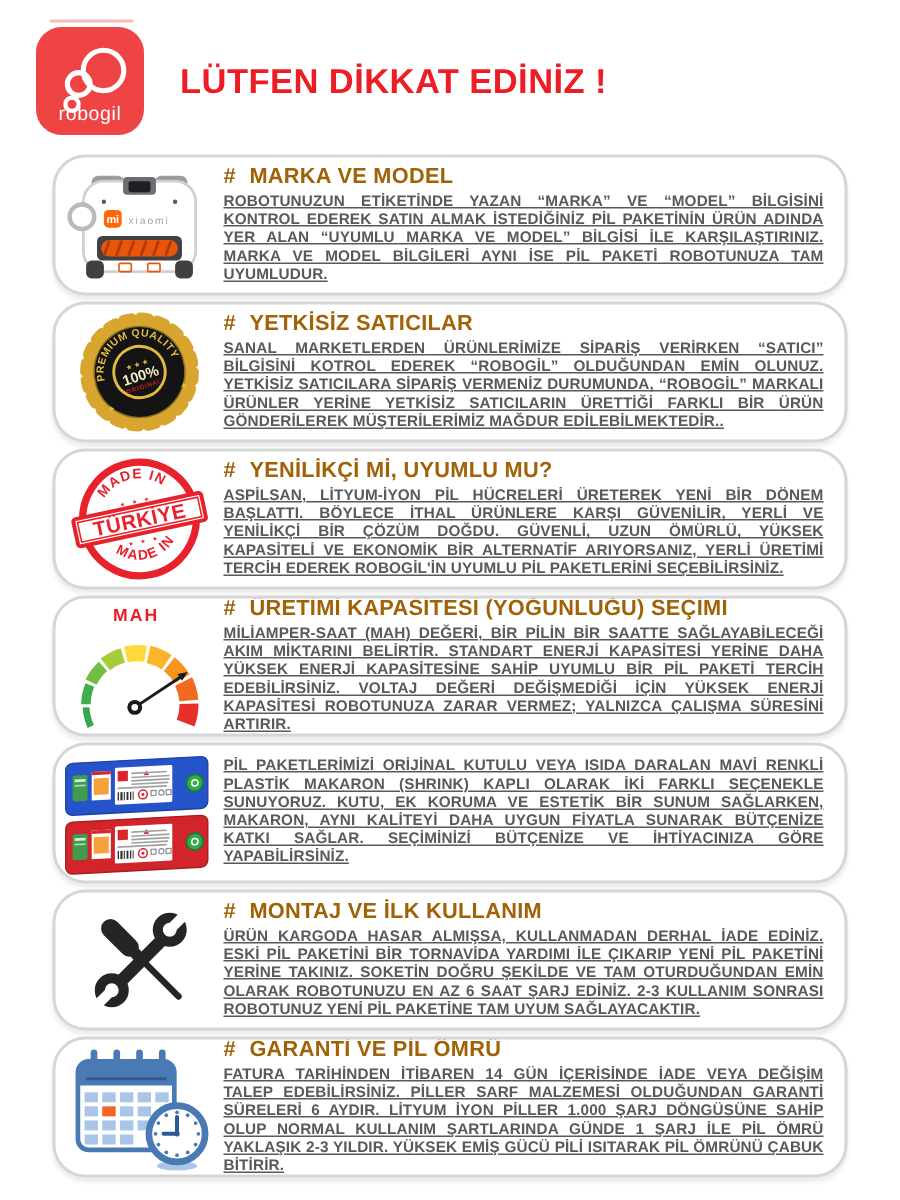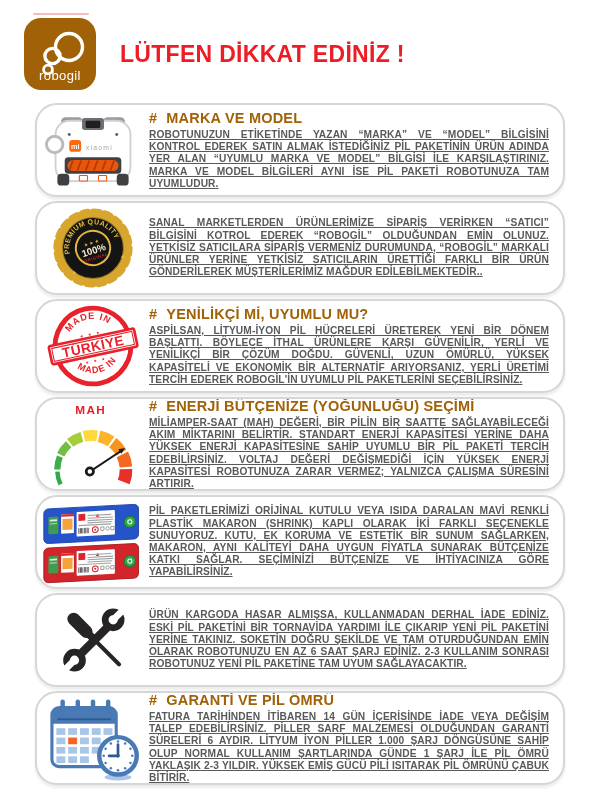--- a/index.html
+++ b/index.html
@@ -1,20 +1,20 @@
 <!DOCTYPE html>
 <html><head>
 <meta charset="utf-8">
 <style>
   html,body{margin:0;padding:0;background:#ffffff;}
   body{width:600px;height:800px;overflow:hidden;font-family:"Liberation Sans",sans-serif;}
   .page{position:relative;width:600px;height:800px;background:#fff;}
   .top-line{position:absolute;left:33px;top:13px;width:56px;height:2px;background:#f6bcbc;border-radius:2px;}
   .header{position:absolute;left:24px;top:18px;display:flex;align-items:center;}
-  .logo{width:72px;height:72px;background:#a16207;border-radius:17px;position:relative;flex:none;}
+  .logo{width:72px;height:72px;background:#ef4444;border-radius:17px;position:relative;flex:none;}
   .logo svg{position:absolute;top:2px;left:0;}
   .logo-text{position:absolute;bottom:7px;width:100%;text-align:center;color:#fff;font-size:13px;letter-spacing:.4px;}
   .title{margin-left:24px;color:#ee1c25;font-size:23px;font-weight:bold;letter-spacing:.3px;white-space:nowrap;}
   .cards{position:absolute;top:103px;left:35px;width:530px;}
   .card{box-sizing:border-box;width:530px;height:94px;border:2px solid #d6d6d6;border-radius:22px;margin-bottom:4px;display:flex;align-items:center;background:#fff;box-shadow:0 3px 3px rgba(0,0,0,.08);overflow:hidden;}
   .icon-box{width:112px;min-width:112px;display:flex;justify-content:center;align-items:center;}
   .content{flex:1;padding-right:14px;}
   .heading{color:#a16207;font-size:14.5px;font-weight:bold;margin-bottom:3px;letter-spacing:.2px;white-space:nowrap;}
   .hash{margin-right:9px;}
   .body{margin:0;color:#58595b;font-size:10.2px;font-weight:bold;line-height:12.2px;text-align:justify;letter-spacing:.1px;text-decoration:underline;}
@@ -93,20 +93,21 @@
             <text x="21" y="73" font-size="8" fill="#e3b93f" text-anchor="middle">✦</text>
             <text x="79" y="73" font-size="8" fill="#e3b93f" text-anchor="middle">✦</text>
             <circle cx="50" cy="50" r="19.5" fill="#141414" stroke="#e3b93f" stroke-width="2.2"></circle>
             <text x="50" y="46" font-size="5.5" fill="#e3b93f" text-anchor="middle">★ ★ ★</text>
             <text x="50" y="56.5" font-size="11" font-weight="bold" fill="#f7ecc8" text-anchor="middle">100%</text>
             <text x="50" y="63" font-size="4.8" font-weight="bold" fill="#c8202a" text-anchor="middle" letter-spacing="0.6">ORIGINAL</text>
           </g>
         </svg>
       </div>
       <div class="content">
+        <div class="heading"><span class="hash">#</span><span>YETKİSİZ SATICILAR</span></div>
         <p class="body">SANAL MARKETLERDEN ÜRÜNLERİMİZE SİPARİŞ VERİRKEN “SATICI” BİLGİSİNİ KOTROL EDEREK “ROBOGİL” OLDUĞUNDAN EMİN OLUNUZ. YETKİSİZ SATICILARA SİPARİŞ VERMENİZ DURUMUNDA, “ROBOGİL” MARKALI ÜRÜNLER YERİNE YETKİSİZ SATICILARIN ÜRETTİĞİ FARKLI BİR ÜRÜN GÖNDERİLEREK MÜŞTERİLERİMİZ MAĞDUR EDİLEBİLMEKTEDİR..</p>
       </div>
     </div>
 
     <div class="card">
       <div class="icon-box">
         <svg width="92" height="88" viewBox="0 0 100 100">
           <g transform="rotate(-12 50 50)">
             <circle cx="50" cy="50" r="43" fill="none" stroke="#e8212b" stroke-width="5.5"></circle>
             <defs>
@@ -145,21 +146,21 @@
           <path d="M 64.2 38.9 A 38 38 0 0 1 77.5 44.7" fill="none" stroke="#fcb52a" stroke-width="13"></path>
           <path d="M 79.4 46.1 A 38 38 0 0 1 88.9 57.0" fill="none" stroke="#f7941e" stroke-width="13"></path>
           <path d="M 90.0 59.0 A 38 38 0 0 1 93.9 73.0" fill="none" stroke="#f26922" stroke-width="14"></path>
           <path d="M 94.0 75.3 A 38 38 0 0 1 91.5 89.6" fill="none" stroke="#e8302a" stroke-width="14"></path>
           <line x1="54" y1="78" x2="88" y2="55.5" stroke="#1a1a1a" stroke-width="2.2"></line>
           <polygon points="93,52 88.9,58.4 85.5,53.4" fill="#1a1a1a"></polygon>
           <circle cx="54" cy="78" r="4" fill="#ffffff" stroke="#1a1a1a" stroke-width="3"></circle>
         </svg>
       </div>
       <div class="content">
-        <div class="heading"><span class="hash">#</span><span>ENERJİ BÜTÇENİZE (YOĞUNLUĞU) SEÇİMİ</span></div>
+        <div class="heading"><span class="hash">#</span><span>ÜRETİMİ KAPASİTESİ (YOĞUNLUĞU) SEÇİMİ</span></div>
         <p class="body">MİLİAMPER-SAAT (MAH) DEĞERİ, BİR PİLİN BİR SAATTE SAĞLAYABİLECEĞİ AKIM MİKTARINI BELİRTİR. STANDART ENERJİ KAPASİTESİ YERİNE DAHA YÜKSEK ENERJİ KAPASİTESİNE SAHİP UYUMLU BİR PİL PAKETİ TERCİH EDEBİLİRSİNİZ. VOLTAJ DEĞERİ DEĞİŞMEDİĞİ İÇİN YÜKSEK ENERJİ KAPASİTESİ ROBOTUNUZA ZARAR VERMEZ; YALNIZCA ÇALIŞMA SÜRESİNİ ARTIRIR.</p>
       </div>
     </div>
 
     <div class="card">
       <div class="icon-box">
         <svg width="102" height="88" viewBox="0 0 112 96">
           <g transform="skewY(-3) translate(0,5)">
 
             <g>
@@ -248,20 +249,21 @@
           <circle cx="28" cy="74" r="9.5" fill="none" stroke="#272425" stroke-width="8"></circle>
           <line x1="28" y1="74" x2="14" y2="88" stroke="#ffffff" stroke-width="8"></line>
           <line x1="32" y1="70" x2="70" y2="32" stroke="#272425" stroke-width="10"></line>
 
           <line x1="27" y1="25" x2="42" y2="40" stroke="#272425" stroke-width="15" stroke-linecap="round"></line>
           <line x1="45" y1="43" x2="49" y2="47" stroke="#272425" stroke-width="9"></line>
           <line x1="48" y1="46" x2="81" y2="79" stroke="#272425" stroke-width="5" stroke-linecap="round"></line>
         </svg>
       </div>
       <div class="content">
+        <div class="heading"><span class="hash">#</span><span>MONTAJ VE İLK KULLANIM</span></div>
         <p class="body">ÜRÜN KARGODA HASAR ALMIŞSA, KULLANMADAN DERHAL İADE EDİNİZ. ESKİ PİL PAKETİNİ BİR TORNAVİDA YARDIMI İLE ÇIKARIP YENİ PİL PAKETİNİ YERİNE TAKINIZ. SOKETİN DOĞRU ŞEKİLDE VE TAM OTURDUĞUNDAN EMİN OLARAK ROBOTUNUZU EN AZ 6 SAAT ŞARJ EDİNİZ. 2-3 KULLANIM SONRASI ROBOTUNUZ YENİ PİL PAKETİNE TAM UYUM SAĞLAYACAKTIR.</p>
       </div>
     </div>
 
     <div class="card">
       <div class="icon-box">
         <svg width="100" height="90" viewBox="0 0 112 100">
           <rect x="10" y="16" width="72" height="66" rx="8" fill="#ffffff" stroke="#4a7ab5" stroke-width="3.5"></rect>
           <path d="M 10 24 Q 10 16 18 16 L 74 16 Q 82 16 82 24 L 82 34 L 10 34 Z" fill="#4a7ab5"></path>
           <rect x="16" y="28" width="60" height="2" fill="#2e5a91"></rect>

